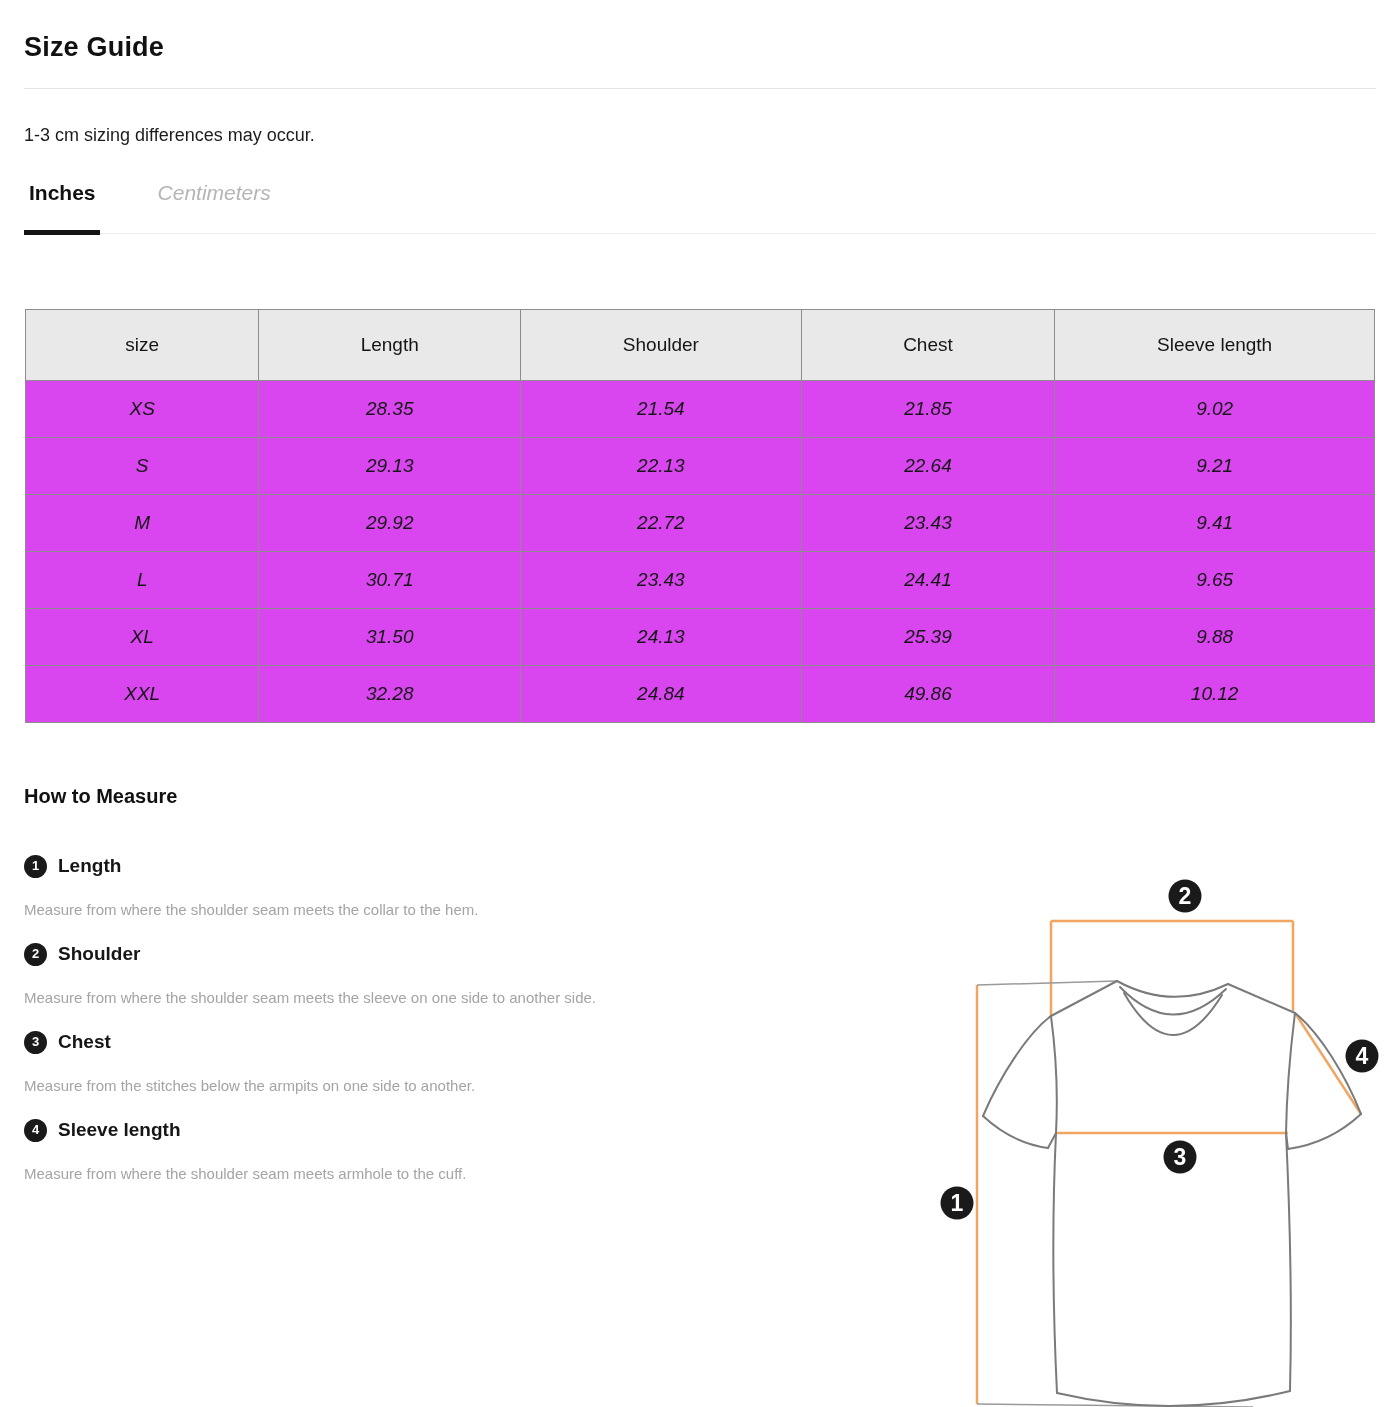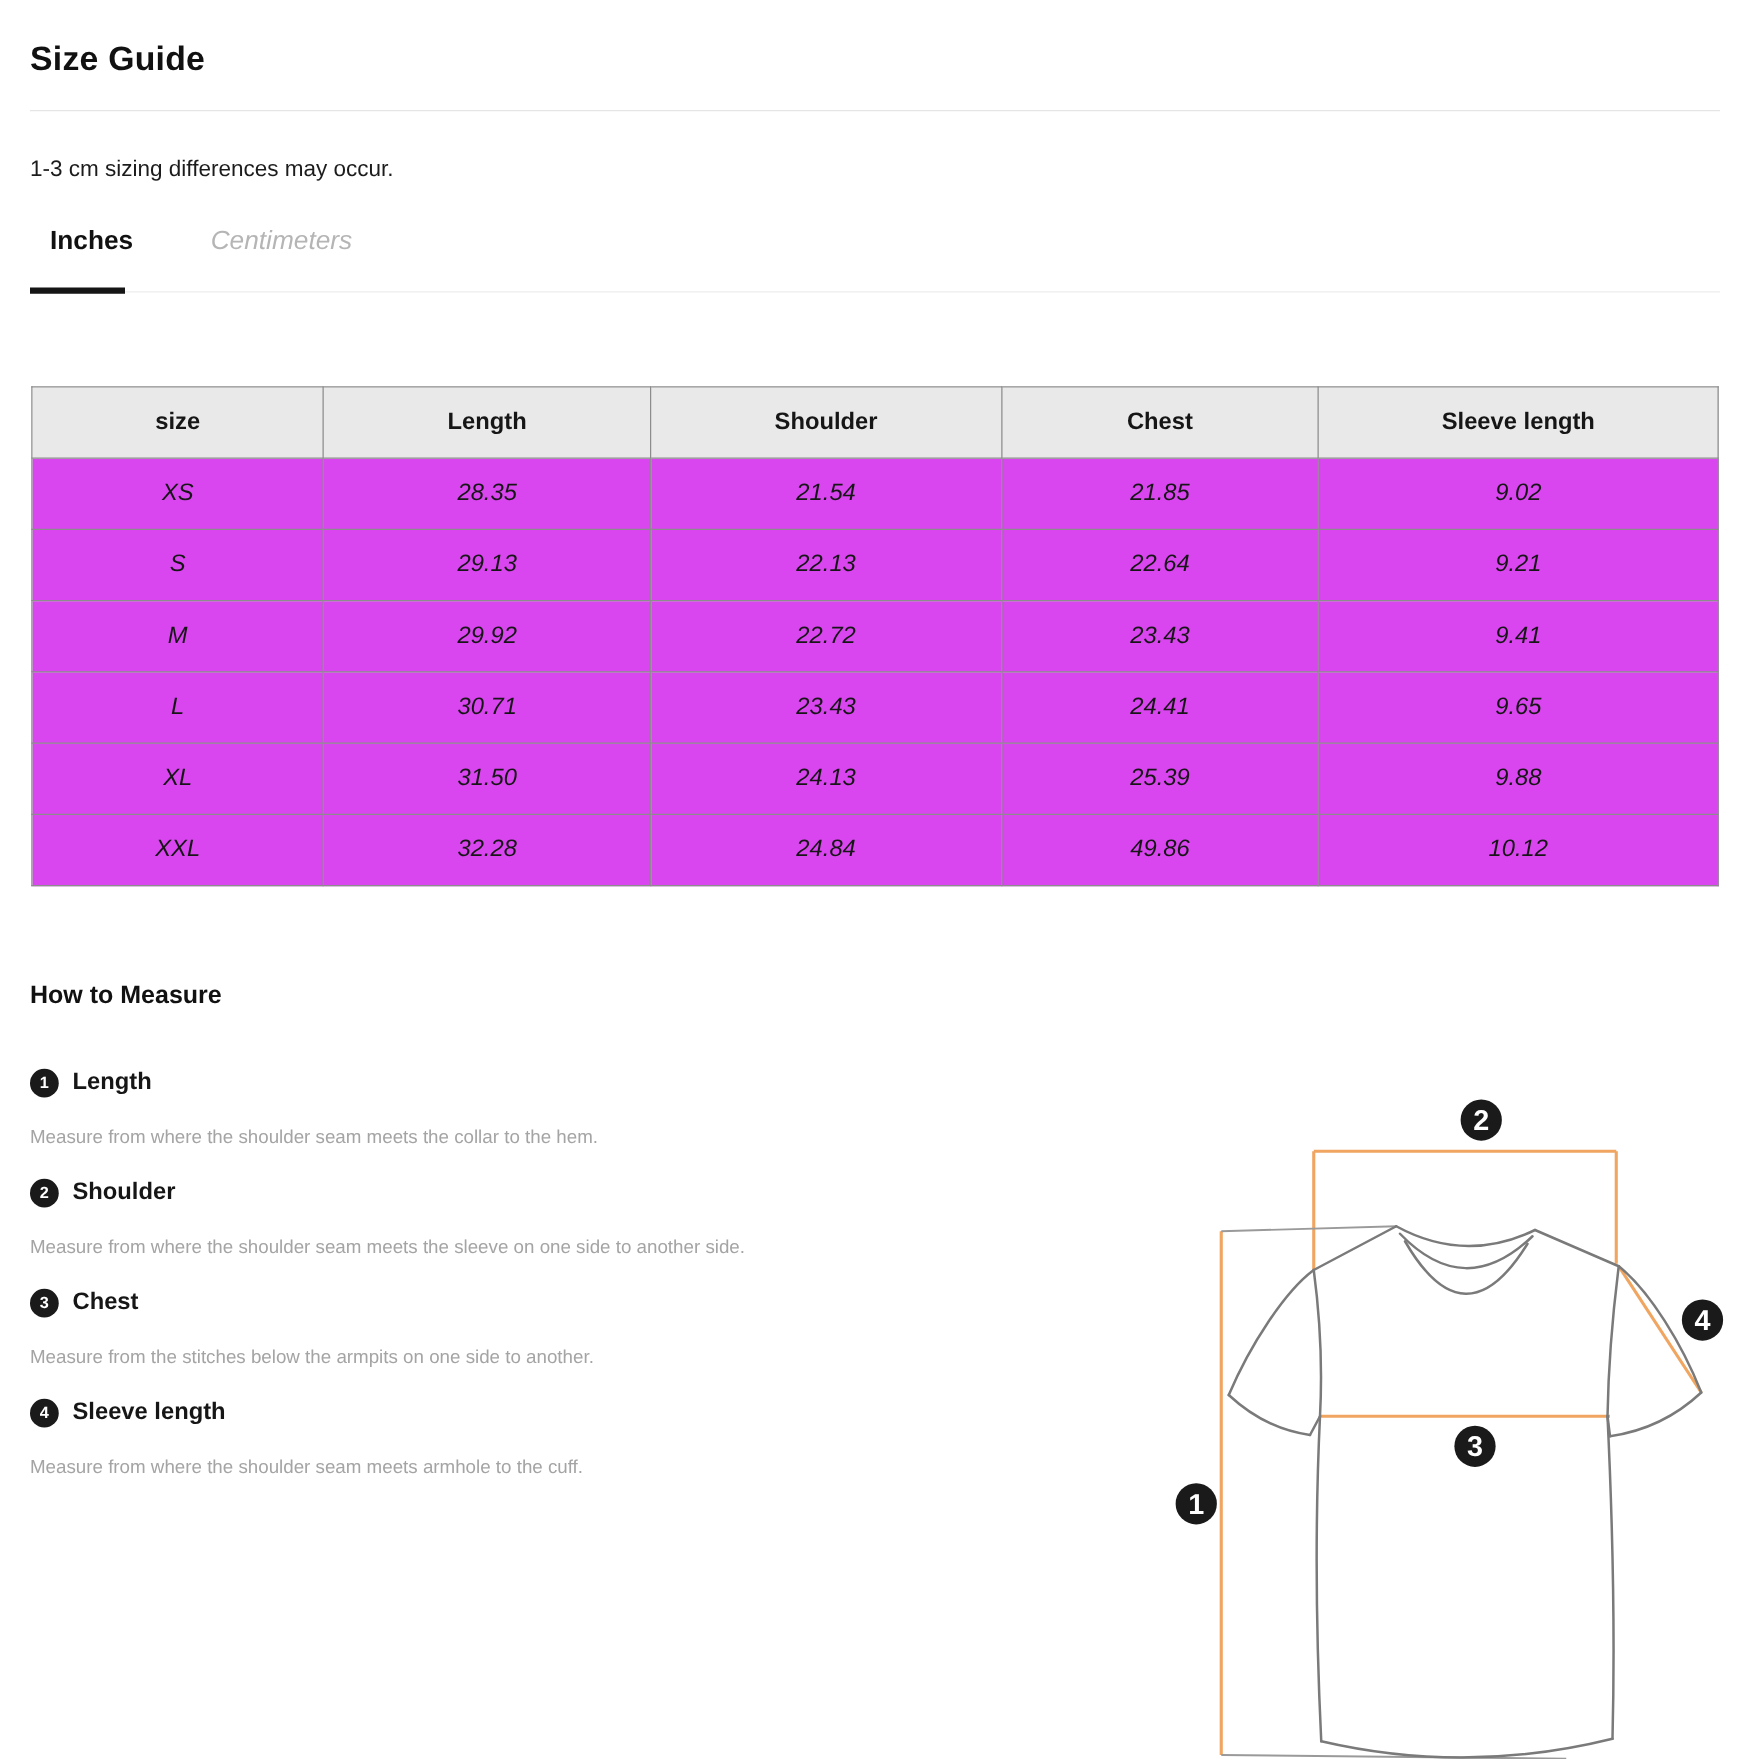--- a/index.html
+++ b/index.html
@@ -31,21 +31,21 @@
     background: #e5e5e5;
   }
   .sizing-note {
     position: absolute;
     left: 24px; top: 106px;
     font-size: 18px;
     color: #1c1c1c;
   }
   .tabs {
     position: absolute;
-    left: 40px; top: 162px;
+    left: 29px; top: 162px;
     display: flex;
     gap: 62px;
     align-items: flex-end;
   }
   .tab {
     font-size: 21px;
     cursor: pointer;
     background: none; border: none;
     font-family: inherit;
   }
@@ -71,22 +71,22 @@
     font-size: 19px;
     color: #161616;
   }
   .size-table th, .size-table td {
     border: 1px solid #8c8c8c;
     text-align: center;
     vertical-align: middle;
   }
   .size-table th {
     background: #e9e9e9;
-    font-weight: 700;
-    height: 57px;
+    font-weight: 400;
+    height: 71px;
   }
   .size-table td {
     background: #d946ef;
     height: 57px;
     font-weight: 400;
     font-style: italic;
   }
   .how-title {
     position: absolute;
     left: 24px; top: 766px;

